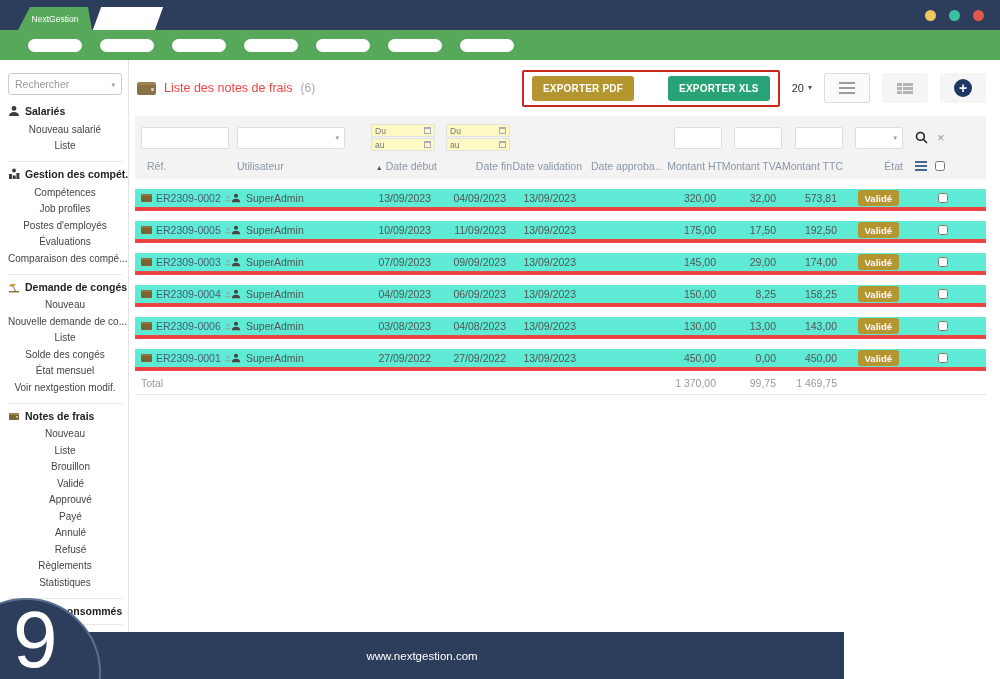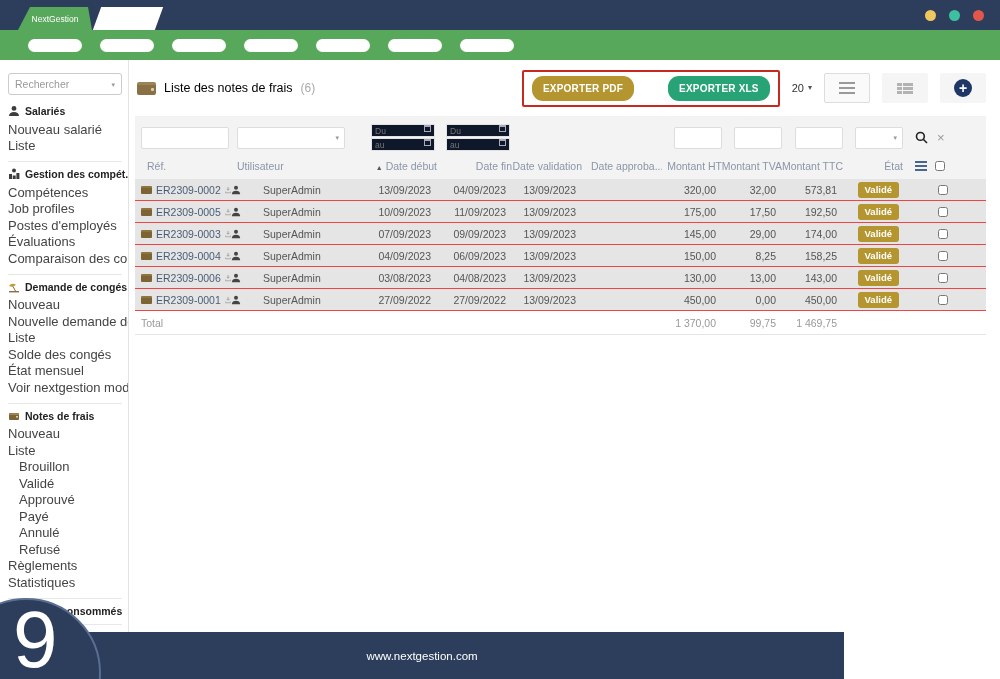--- a/index.html
+++ b/index.html
@@ -32,69 +32,69 @@
     font-size:11px; color:#444; overflow:hidden;
   }
   .search-select {
     height:22px; border:1px solid #ccc; border-radius:3px; background:#fff;
     display:flex; align-items:center; justify-content:space-between;
     padding:0 6px; color:#999; font-size:10.5px; margin-bottom:10px;
   }
   .caret { color:#999; font-size:7px; line-height:1; }
   .side-divider { border-top:1px solid #e8e8e8; margin:7px 0 6px 0; }
   .side-head { display:flex; align-items:center; gap:5px; font-weight:bold; color:#222; font-size:10.5px; margin:3px 0 4px 0; white-space:nowrap; }
-  .side-item { padding:1.5px 0; line-height:13.5px; color:#444; font-size:13px; white-space:nowrap; cursor:pointer; }
+  .side-item { padding:1.5px 0; line-height:13.5px; color:#444; font-size:10px; white-space:nowrap; cursor:pointer;text-align:center; }
   .side-item.indent { padding-left:11px; }
   .sicon { width:12px; height:12px; flex:0 0 12px; display:inline-block; }
   
   .main { flex:1; padding:8px 14px 0 6px; position:relative; }
   .toolbar { display:flex; align-items:center; justify-content:space-between; height:40px; margin-bottom:8px; }
   .title-wrap { display:flex; align-items:center; gap:8px; padding-left:2px; }
-  .page-title { color:#000000; font-size:12.5px; }
+  .page-title { color:#ef4444; font-size:12.5px; }
   .page-count { color:#aaa; font-size:12px; }
   .toolbar-right { display:flex; align-items:center; gap:12px; }
   .export-wrap { border:2px solid #c8291e; padding:4px 8px; display:flex; gap:14px; border-radius:2px; }
-  .btn { border:none; color:#fff; font-weight:bold; font-size:10px; padding:7px 11px; border-radius:11px; letter-spacing:.2px; cursor:pointer; font-family:"Liberation Sans",sans-serif; }
+  .btn { border:none; color:#fff; font-weight:bold; font-size:10px; padding:7px 11px; border-radius:3px; letter-spacing:.2px; cursor:pointer; font-family:"Liberation Sans",sans-serif; }
   .btn-pdf { background:#b5952f; }
   .btn-xls { background:#27a376;margin-left:20px; }
   .pagesize { display:flex; align-items:center; gap:4px; font-size:11px; color:#333; cursor:pointer;justify-content:center; }
   .pagesize .caret { color:#555; font-size:8px; }
   .iconbtn { width:46px; height:30px; background:#f5f5f5; border-radius:2px; display:flex; align-items:center; justify-content:center; cursor:pointer; }
   .iconbtn.bordered { border:1px solid #ddd; background:#fafafa; }
   .ham { display:flex; flex-direction:column; gap:3px; }
   .ham i { display:block; width:16px; height:2px; background:#9a9a9a; }
   .gridicon { display:grid; grid-template-columns:5px 10px; grid-auto-rows:3px; gap:1px; }
   .gridicon i { background:#b3b3b3; display:block; }
   .pluscircle { width:18px; height:18px; border-radius:50%; background:#1e3765; color:#fff; font-size:14px; font-weight:bold; display:flex; align-items:center; justify-content:center; line-height:1; }
   
   .tgrid { display:grid; grid-template-columns:96px 116px 86px 75px 70px 78px 62px 60px 61px 60px 1fr; align-items:center; }
   .filter-band { background:#f3f3f3; padding:8px 0 0 6px; }
   .f-input { height:22px; width:88px; border:1px solid #ddd; border-radius:2px; background:#fff; font-size:10px; padding:0 4px; }
   .f-select { height:22px; width:108px; border:1px solid #ddd; border-radius:2px; background:#fff; display:flex; align-items:center; justify-content:flex-end; padding:0 5px; }
   .f-select.small { width:48px; justify-self:end; margin-right:2px; }
   .dgroup { justify-self:end; margin-right:4px; display:flex; flex-direction:column; gap:1px; }
-  .dmini { width:64px; height:13px; border:1px solid #e2e2e2; background:#0f172a; display:flex; justify-content:space-between; padding:0 3px; }
+  .dmini { width:64px; height:13px; border:1px solid #e2e2e2; background:#fef9c3; display:flex; align-items:center; justify-content:space-between; padding:0 3px; }
   .dmini input { border:none; outline:none; width:40px; font-size:8.5px; color:#888; padding:0; background:transparent; font-family:"Liberation Sans",sans-serif; }
   .cal { width:7px; height:7px; border:1px solid #aab; border-top:2px solid #aab; display:inline-block; }
   .f-num { height:22px; width:48px; border:1px solid #ddd; border-radius:2px; background:#fff; justify-self:end; margin-right:2px; font-size:10px; padding:0 4px; }
   .f-actions { display:flex; align-items:center; gap:9px; padding-left:10px; }
   .clear-x { color:#999; font-size:13px; cursor:pointer; line-height:1; }
   .hrow { padding:9px 0 7px 0; font-size:10.5px; color:#8a96a8; }
   .hc { white-space:nowrap; overflow:hidden; }
   .r { justify-self:end; padding-right:2px; text-align:right; }
   .sort-arrow { color:#555; font-size:7px; margin-right:3px; }
   .hdr-listicon { display:flex; flex-direction:column; gap:2px; margin-left:10px; }
   .hdr-listicon i { display:block; width:12px; height:2px; background:#46688c; }
   .hdr-check { display:flex; align-items:center; gap:8px; }
-  .row { height:22px; border-bottom:1px solid #ef4444; font-size:10.5px; color:#555; background:#e5e5e5; }
+  .row { height:22px; border-bottom:4px solid #ef4444; font-size:10.5px; color:#555; background:#5eead4;margin-top:10px; }
   .cell-ref { display:flex; align-items:center; gap:4px; padding-left:6px; color:#4a5d75; white-space:nowrap; }
   .wallet { width:11px; height:8px; background:#7d6434; border-radius:1px; border-top:2px solid #8f7440; display:inline-block; flex:0 0 11px; }
   .wallet-lg { width:19px; height:13px; background:#8a7045; border-radius:2px; border-top:3px solid #9d8255; position:relative; }
   .wallet-lg:after { content:""; position:absolute; right:2px; top:3px; width:3px; height:3px; background:#d8cdb8; border-radius:1px; }
-  .cell-user { display:flex; align-items:center; gap:22px; }
+  .cell-user { display:flex; align-items:center; gap:5px; }
   .badge { justify-self:end; background:#b5952f; color:#fff; font-size:9.5px; font-weight:bold; padding:2.5px 7px; border-radius:3px; }
   .cell-check { display:flex; justify-content:center; }
   .cell-check input, .hdr-check input { width:10px; height:10px; margin:0; cursor:pointer; }
   .total-row { height:24px; border-bottom:1px solid #e5e5e5; font-size:10.5px; color:#999; background:#fff; }
   .total-label { padding-left:6px; }
   
   .footer { position:absolute; left:0; bottom:0; width:844px; height:47px; background:#2c3e5c; display:flex; align-items:center; justify-content:center; color:#fff; font-size:11.5px; z-index:5; }
   .corner-circle { position:absolute; left:-49px; top:598px; width:150px; height:150px; border-radius:50%; background:#2c3e5c; border:2px solid #5a6e92; z-index:10; }
   .corner-num { position:absolute; left:60px; top:0px; color:#fff; font-size:80px; line-height:1; }
   svg { display:block; }

